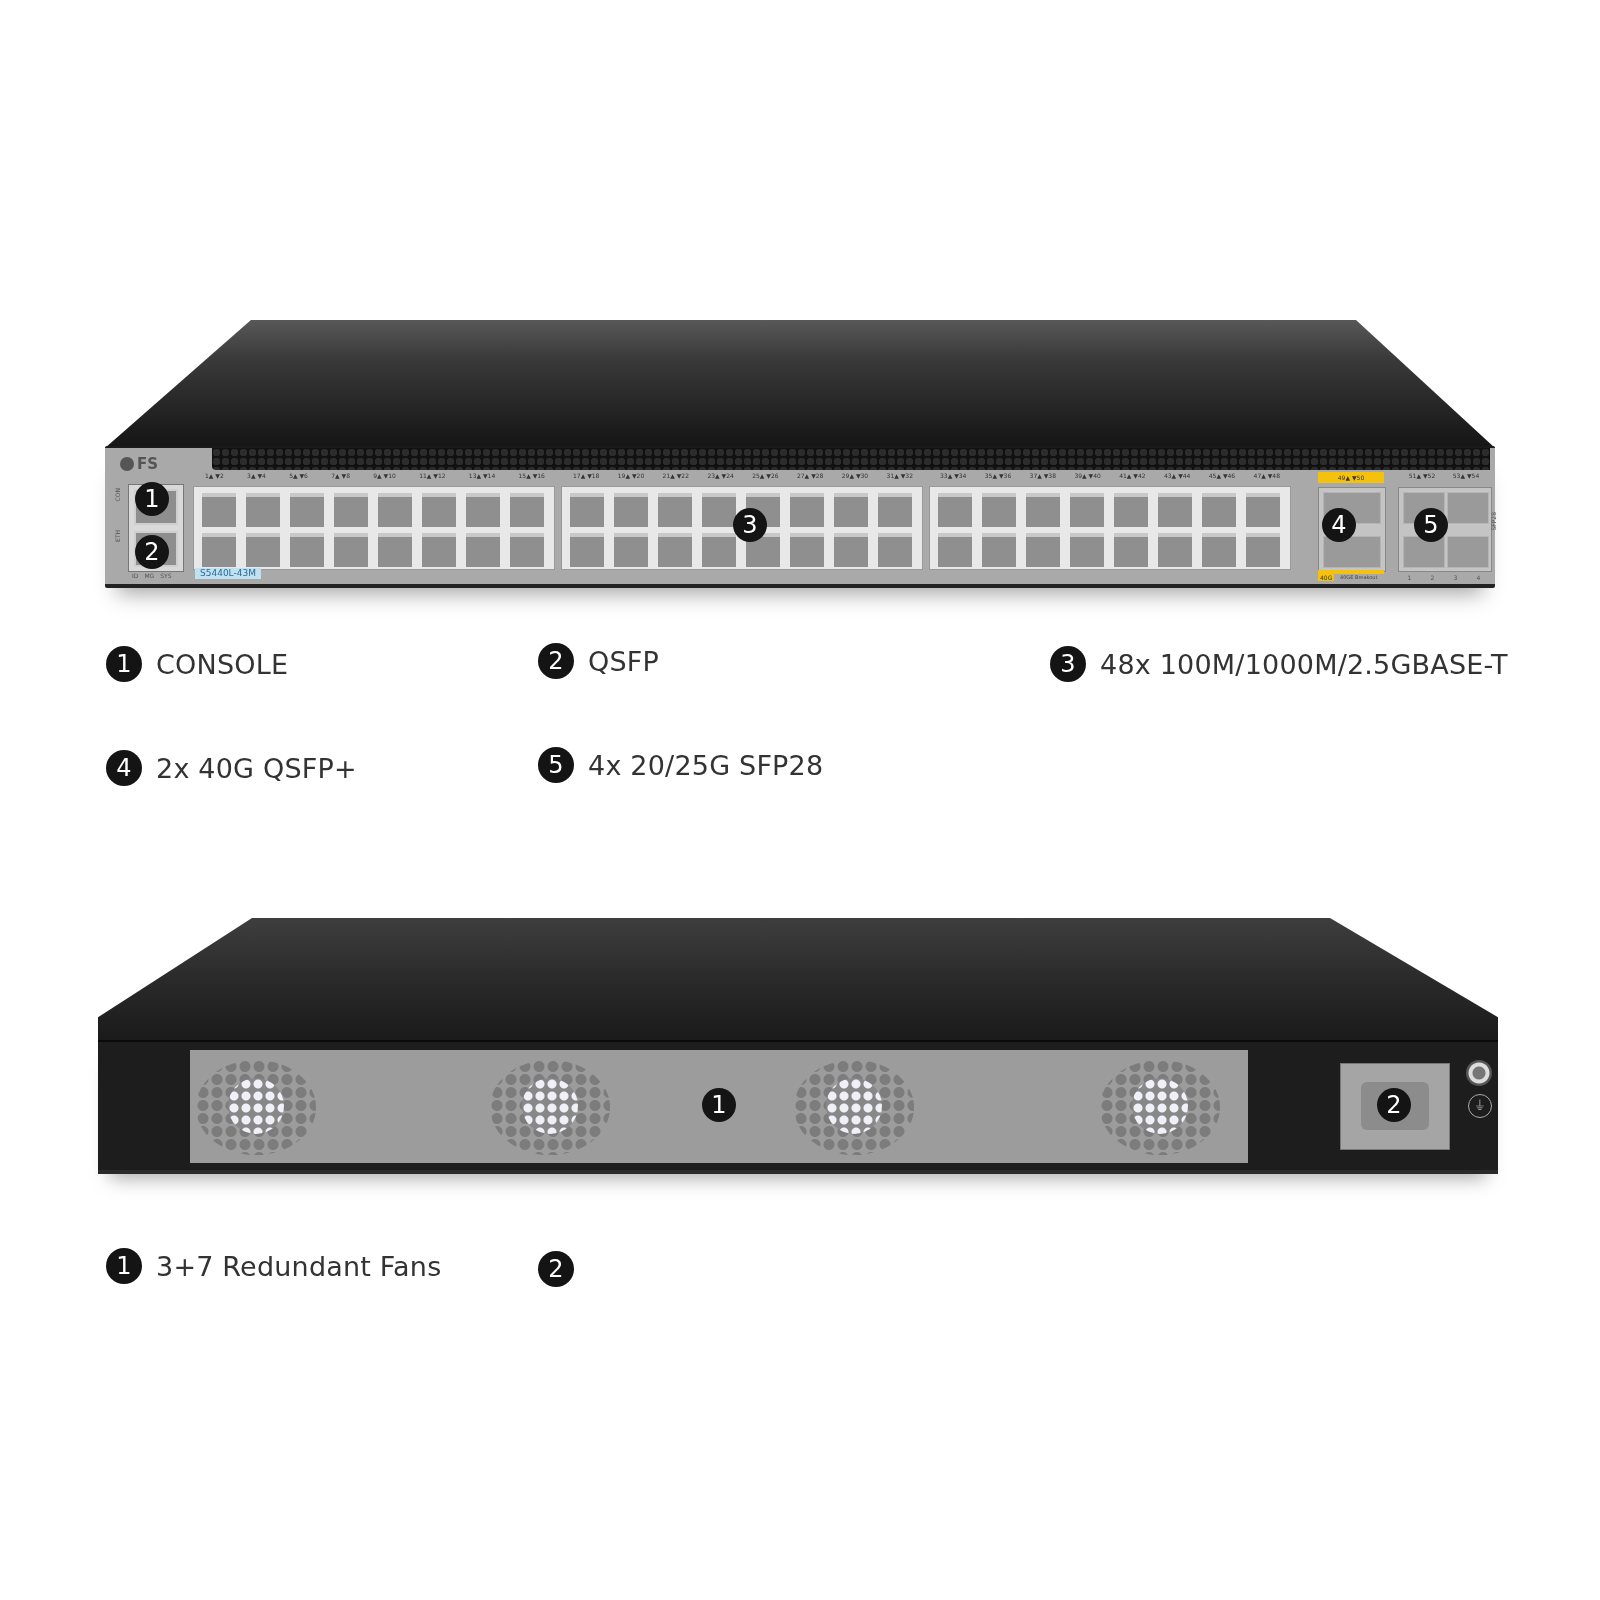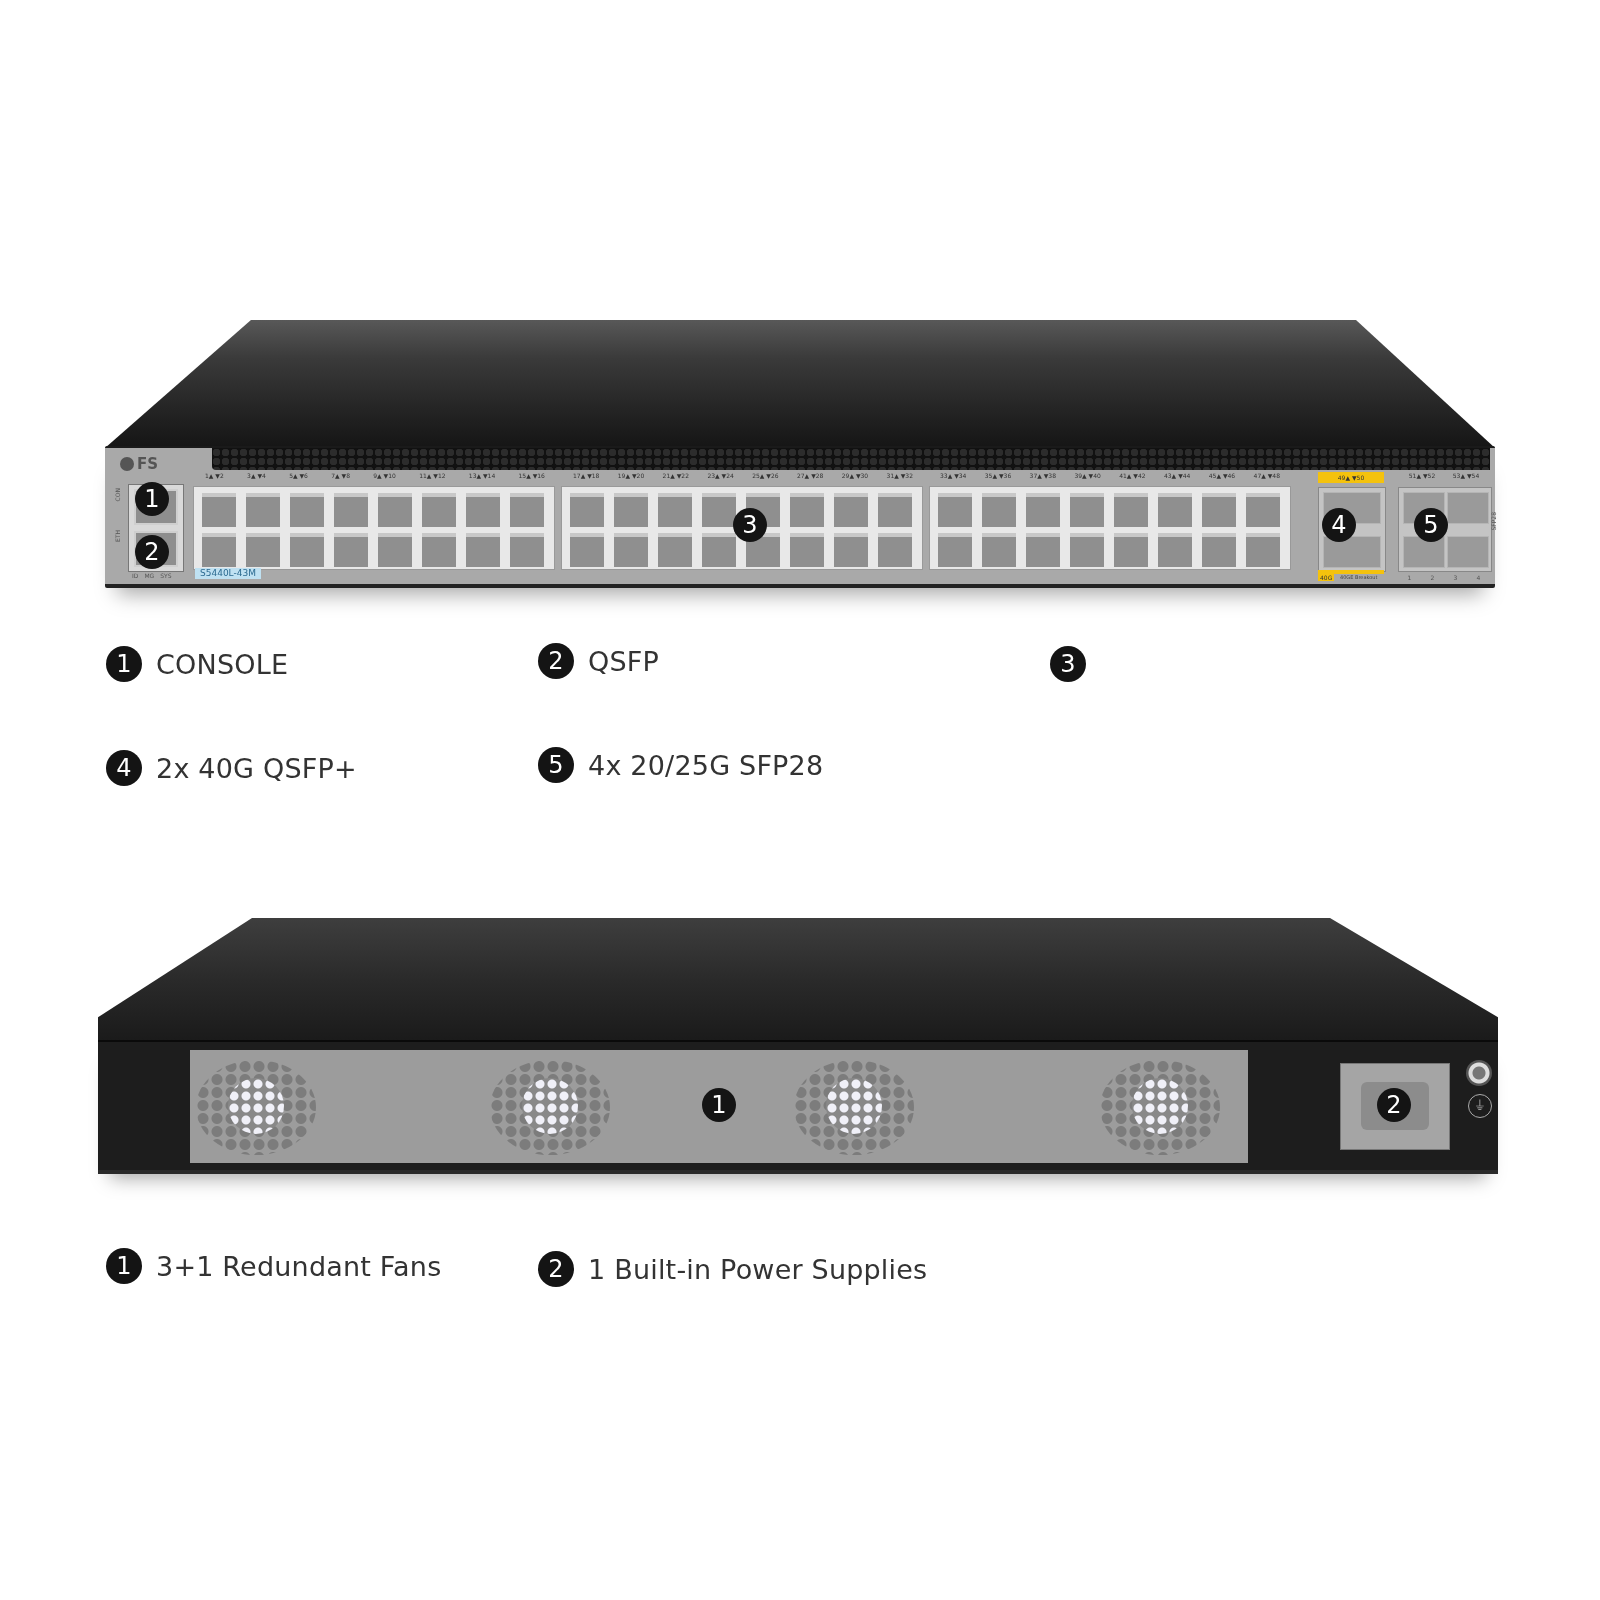--- a/index.html
+++ b/index.html
@@ -237,20 +237,21 @@
 <div class="legend-item" style="left:106px; top:646px;">
   <div class="legend-badge">1</div>
   <div class="legend-text">CONSOLE</div>
 </div>
 <div class="legend-item" style="left:538px; top:643px;">
   <div class="legend-badge">2</div>
   <div class="legend-text">QSFP</div>
 </div>
 <div class="legend-item" style="left:1050px; top:646px;">
   <div class="legend-badge">3</div>
+  <div class="legend-text">48x 100M/1000M/2.5GBASE-T</div>
 </div>
 <div class="legend-item" style="left:106px; top:750px;">
   <div class="legend-badge">4</div>
   <div class="legend-text">2x 40G QSFP+</div>
 </div>
 <div class="legend-item" style="left:538px; top:747px;">
   <div class="legend-badge">5</div>
   <div class="legend-text">4x 20/25G SFP28</div>
 </div>
 
@@ -274,18 +275,17 @@
   <div class="psu-inner"></div>
 </div>
 <div class="abs ground-screw"></div>
 <div class="abs ground-symbol">⏚</div>
 
 <div class="badge sm" style="left:702px; top:1088px;">1</div>
 <div class="badge sm" style="left:1377px; top:1088px;">2</div>
 
 <div class="legend-item" style="left:106px; top:1248px;">
   <div class="legend-badge">1</div>
-  <div class="legend-text">3+1 Redundant Fans</div>
+  <div class="legend-text">3+7 Redundant Fans</div>
 </div>
 <div class="legend-item" style="left:538px; top:1251px;">
   <div class="legend-badge">2</div>
-  <div class="legend-text">1 Built-in Power Supplies</div>
 </div>
 
 </body></html>

